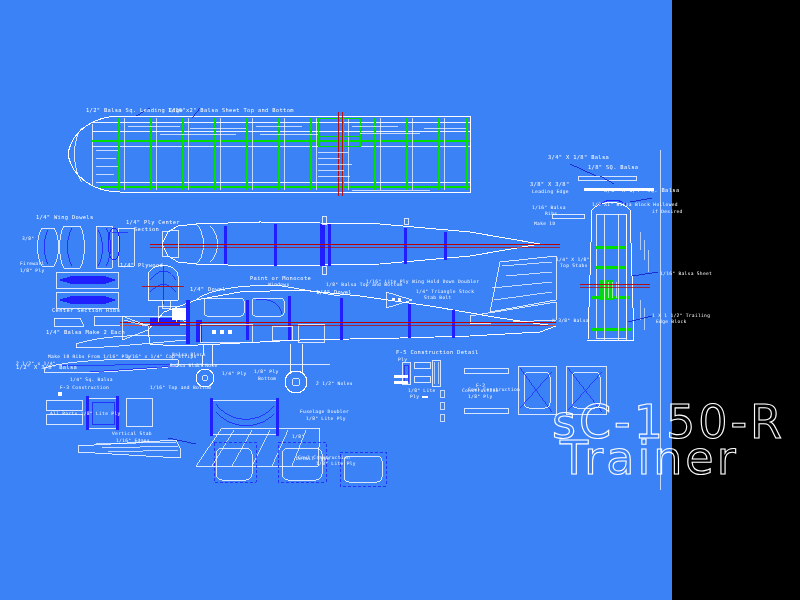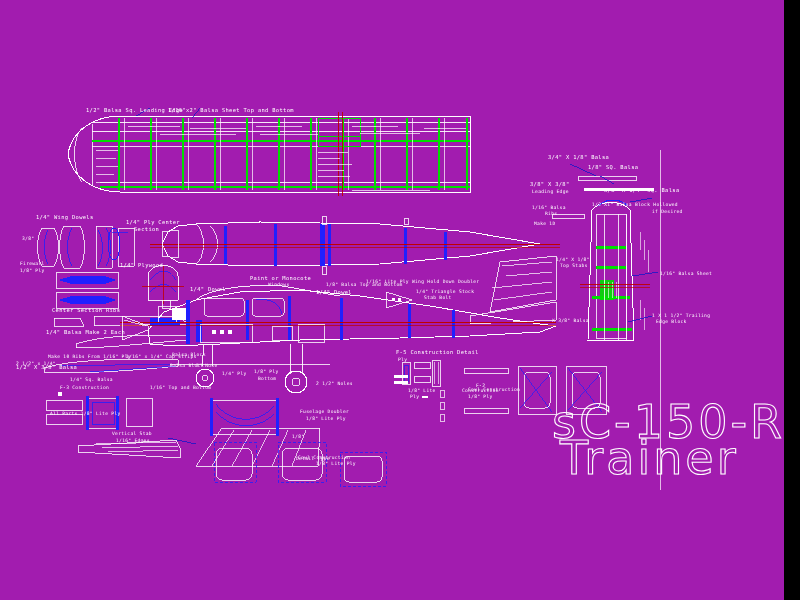--- a/index.html
+++ b/index.html
@@ -1,17 +1,17 @@
 <!DOCTYPE html>
 <html><head>
 <meta charset="utf-8">
 <style>
   html,body{margin:0;padding:0;background:#000;}
   body{width:800px;height:600px;overflow:hidden;font-family:"DejaVu Sans Mono",monospace;}
-  #cad{position:relative;width:784px;height:600px;background:#a21caf;}
+  #cad{position:relative;width:672px;height:600px;background:#3b82f6;}
   svg{display:block;position:absolute;top:0;left:0;}
   .lbl{font-family:"DejaVu Sans Mono",monospace;font-size:5.4px;fill:#ffffff;letter-spacing:0.35px;}
   .lbl-s{font-family:"DejaVu Sans Mono",monospace;font-size:4.6px;fill:#ffffff;letter-spacing:0.3px;}
   .title-o{font-family:"DejaVu Sans",sans-serif;font-size:46px;fill:none;stroke:#ffffff;stroke-width:1.1;letter-spacing:3px;}
 </style>
 </head>
 <body>
 
 <div id="cad">
 

